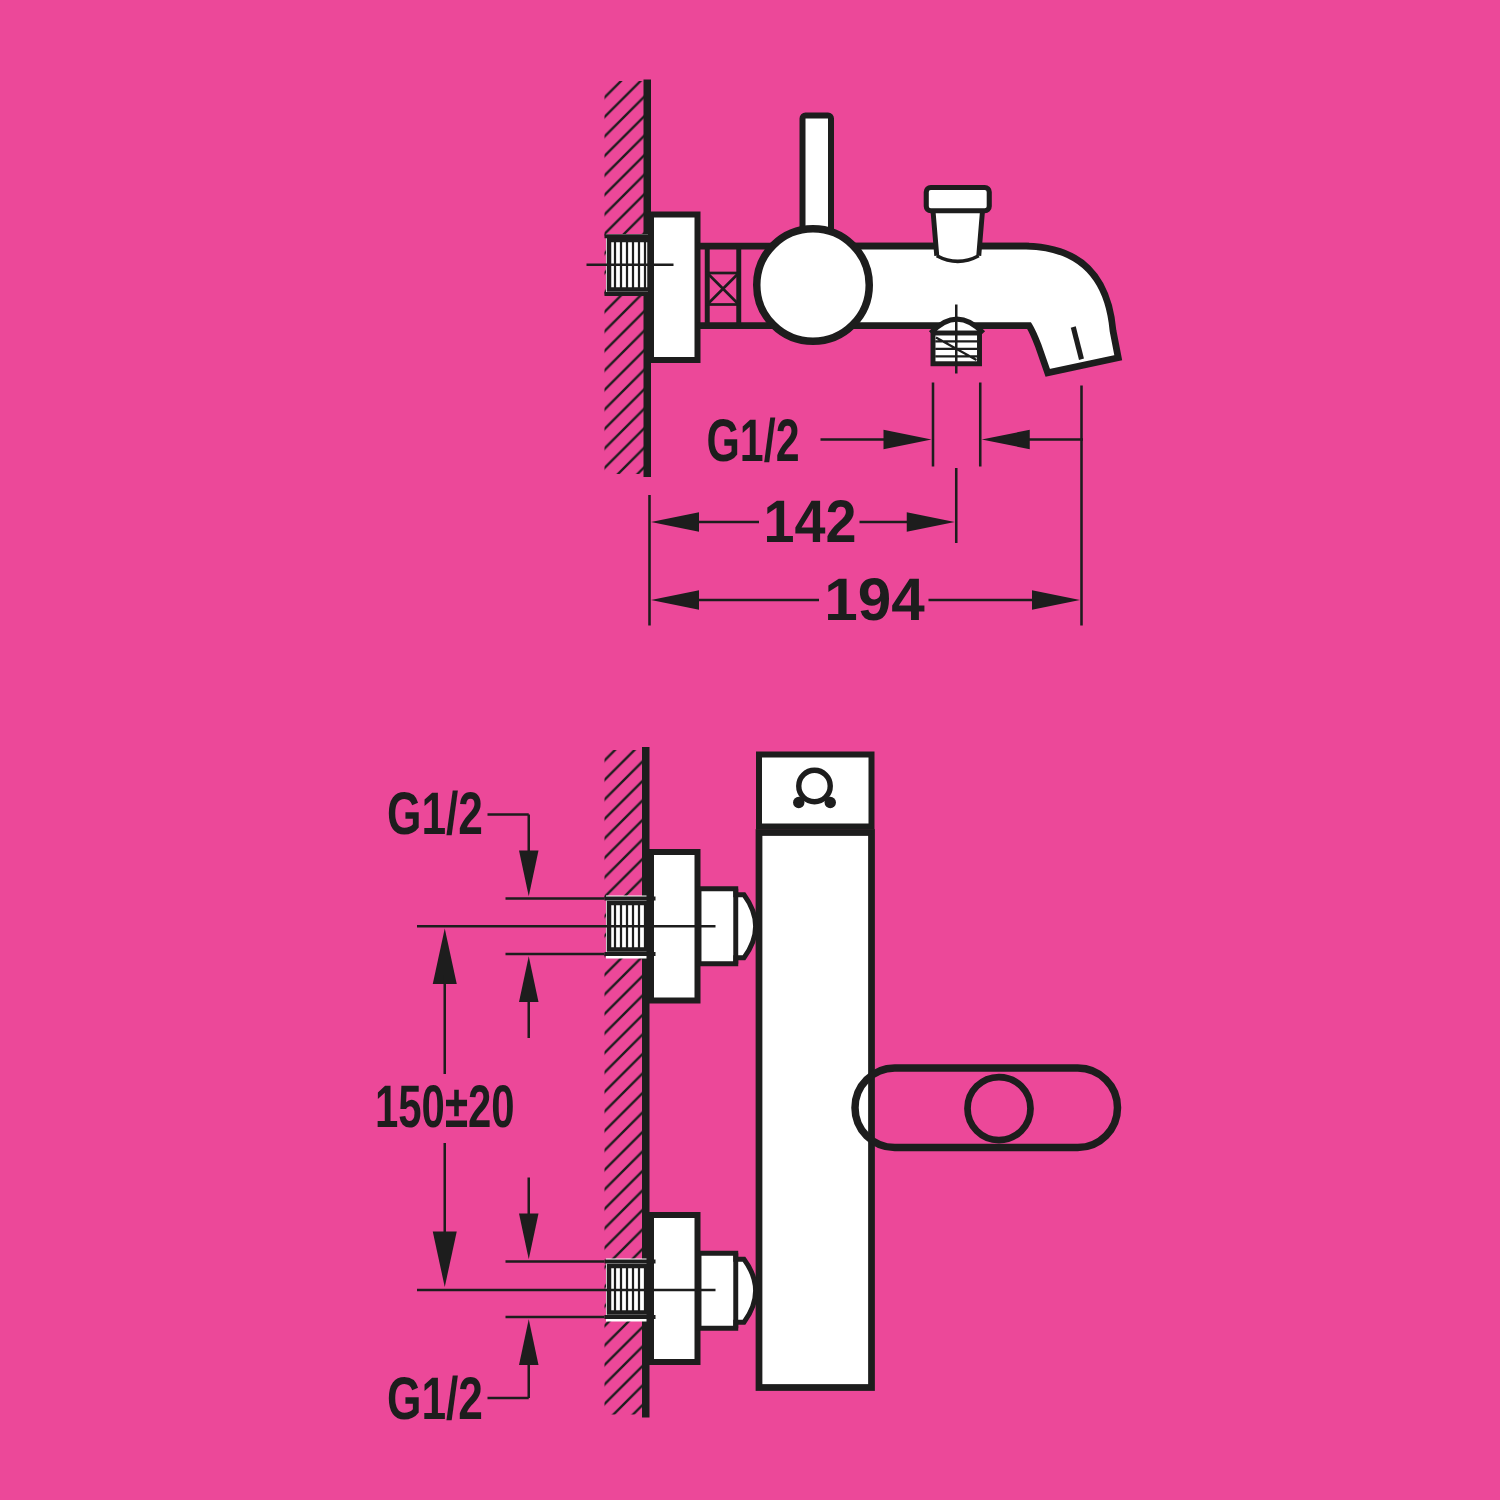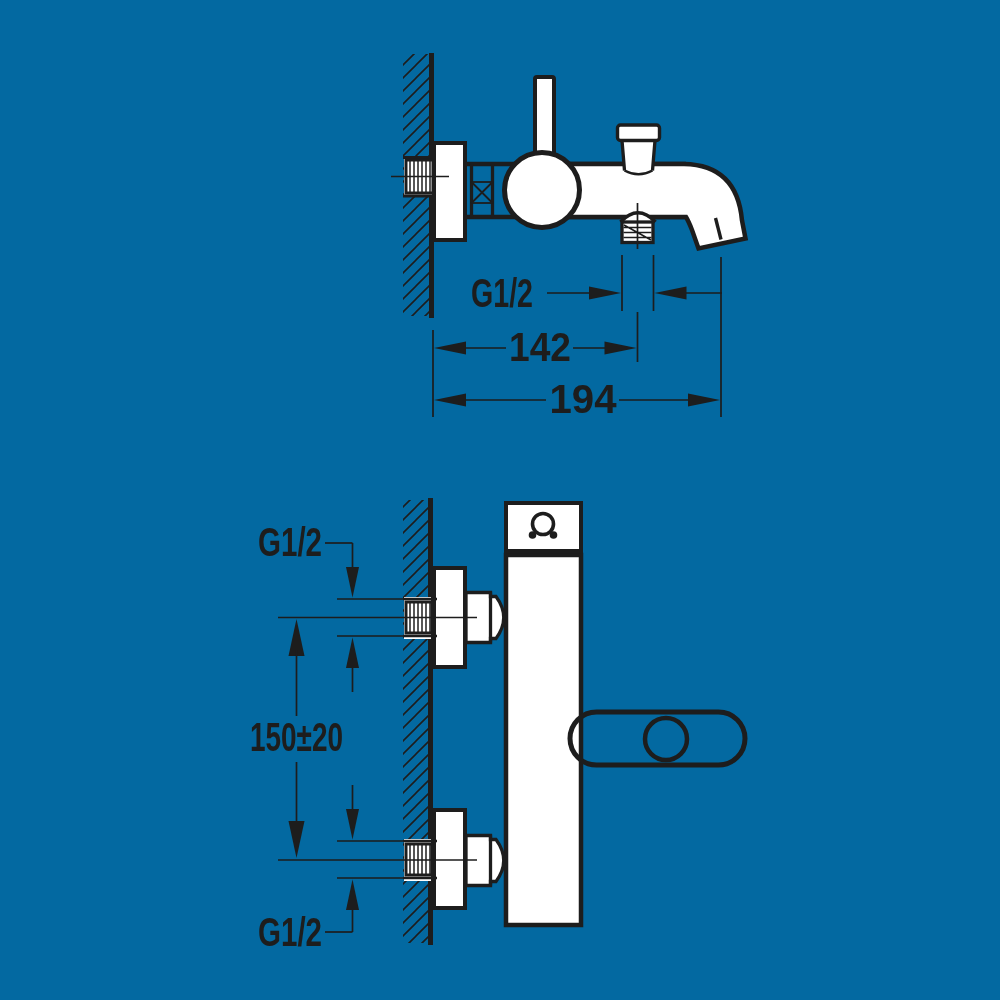--- a/index.html
+++ b/index.html
@@ -1,16 +1,16 @@
 <!DOCTYPE html>
 <html><head>
 <meta charset="utf-8">
 <style>
   html,body{margin:0;padding:0;background:#ffffff;}
-  .page{position:relative;width:1000px;height:1000px;background:#0369a1;overflow:hidden;
+  .page{position:relative;width:1000px;height:1000px;background:#ec4899;overflow:hidden;
         font-family:"Liberation Sans",sans-serif;}
   svg{position:absolute;left:0;top:0;}
   svg text{font-family:"Liberation Sans",sans-serif;font-weight:bold;font-size:40px;fill:#1d1d1d;}
   .ln{stroke:#1d1d1d;fill:none;}
   .thick{stroke-width:4.5;}
   .med{stroke-width:3.3;}
   .thin{stroke-width:1.7;}
   .white{fill:#ffffff;}
   .solid{fill:#1d1d1d;stroke:none;}
 </style>

